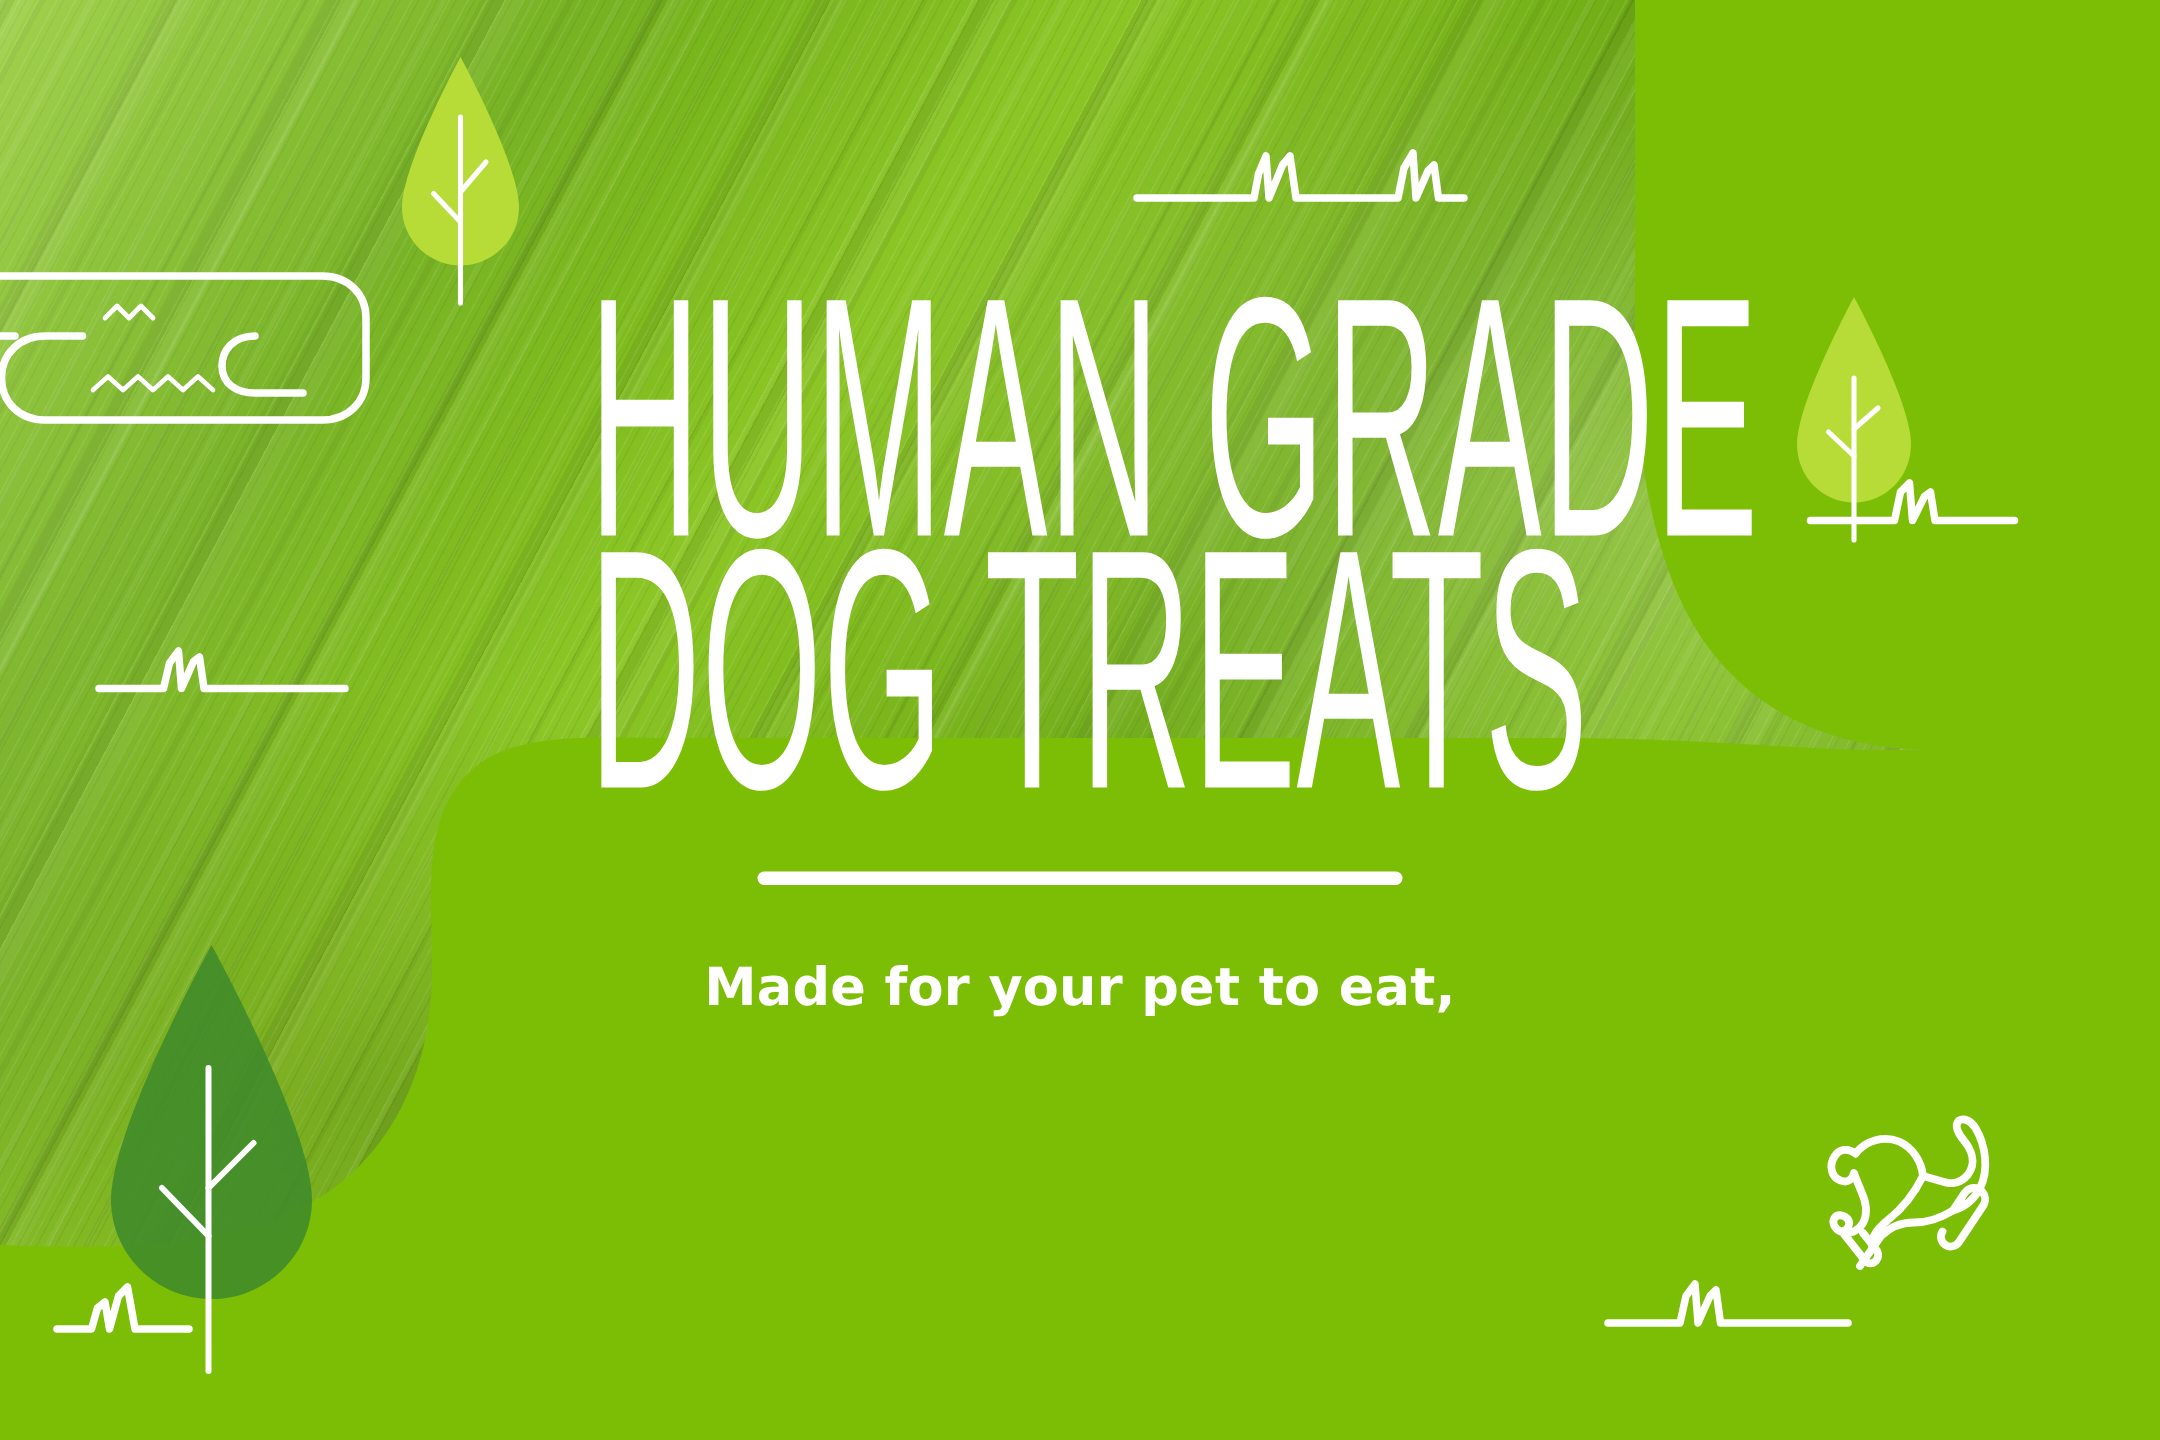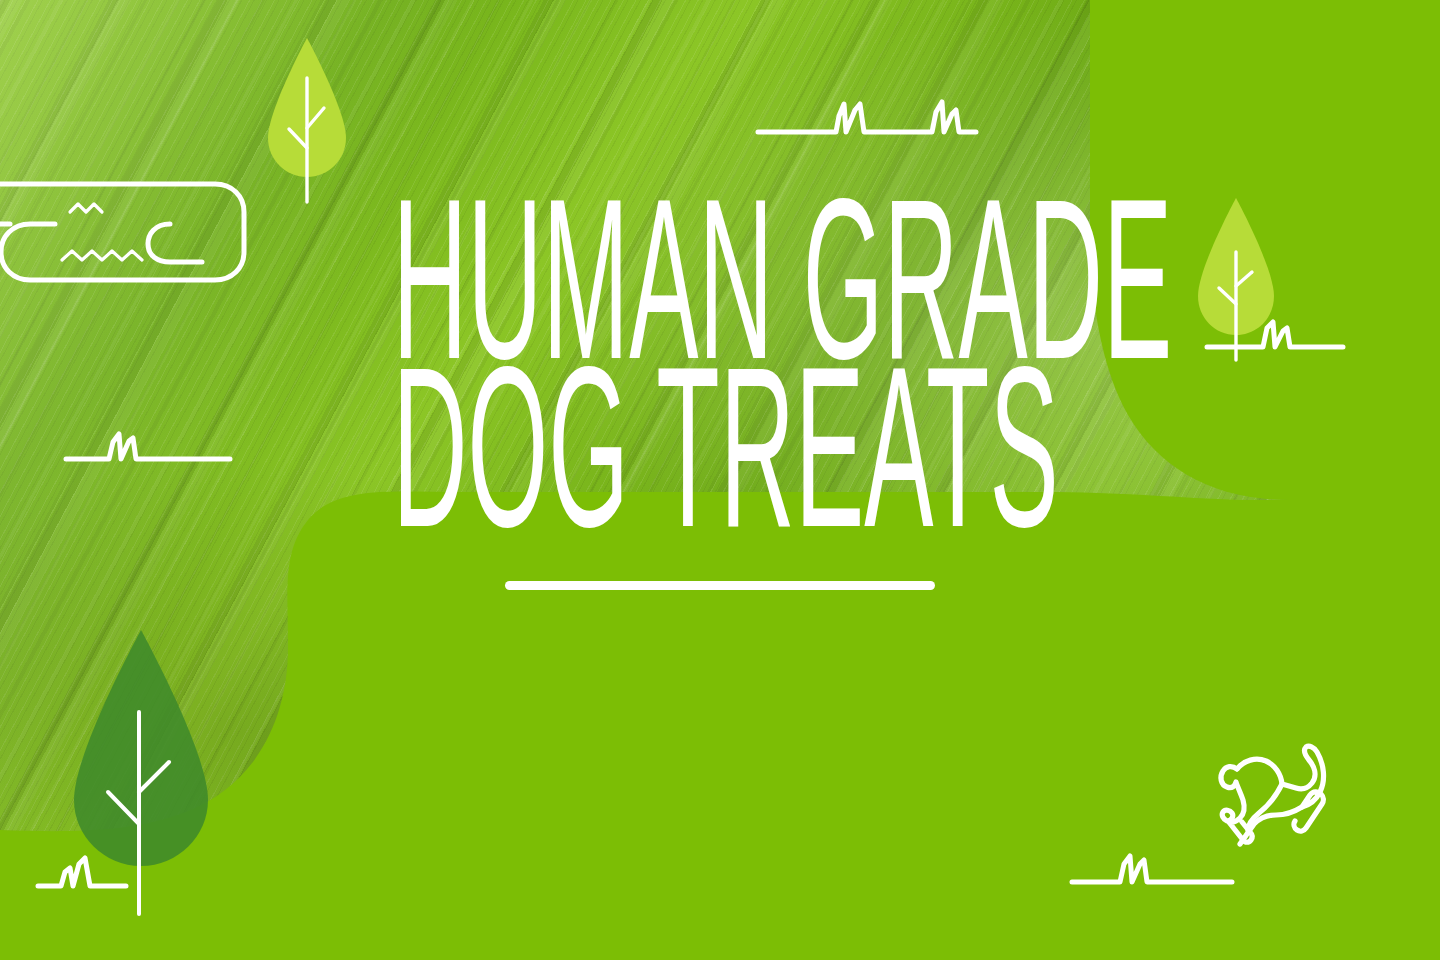--- a/index.html
+++ b/index.html
@@ -267,16 +267,17 @@
 
   <div class="content">
     <h1 class="headline">
       <span class="line line1">HUMAN GRADE</span>
       <span class="line line2">DOG TREATS</span>
     </h1>
     <div class="divider-wrap">
       <div class="divider"></div>
     </div>
     <p class="subtitle">
+      <span>Made for your pet to eat,</span>
     </p>
   </div>
 
 </div>
 
 </body></html>

